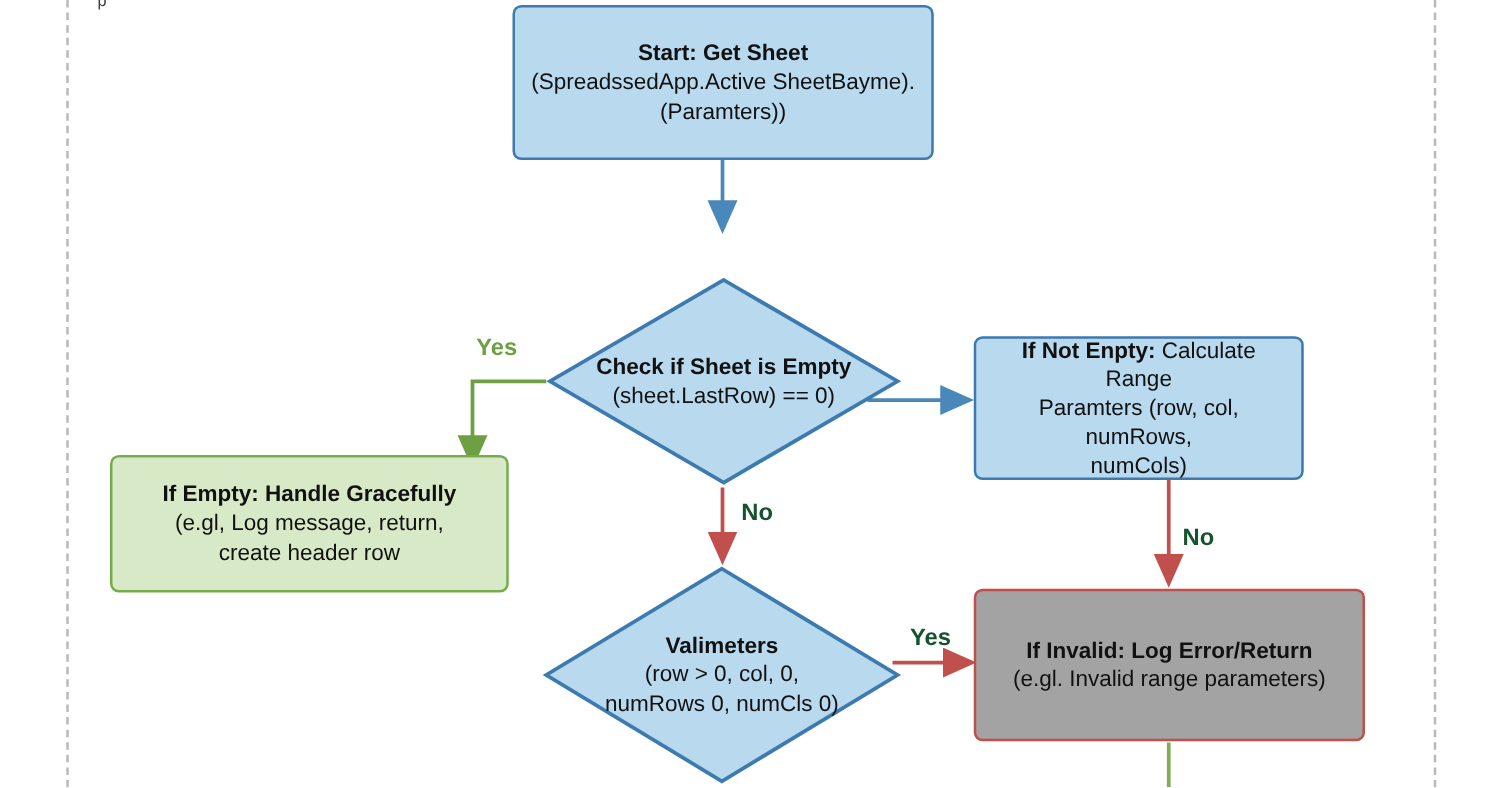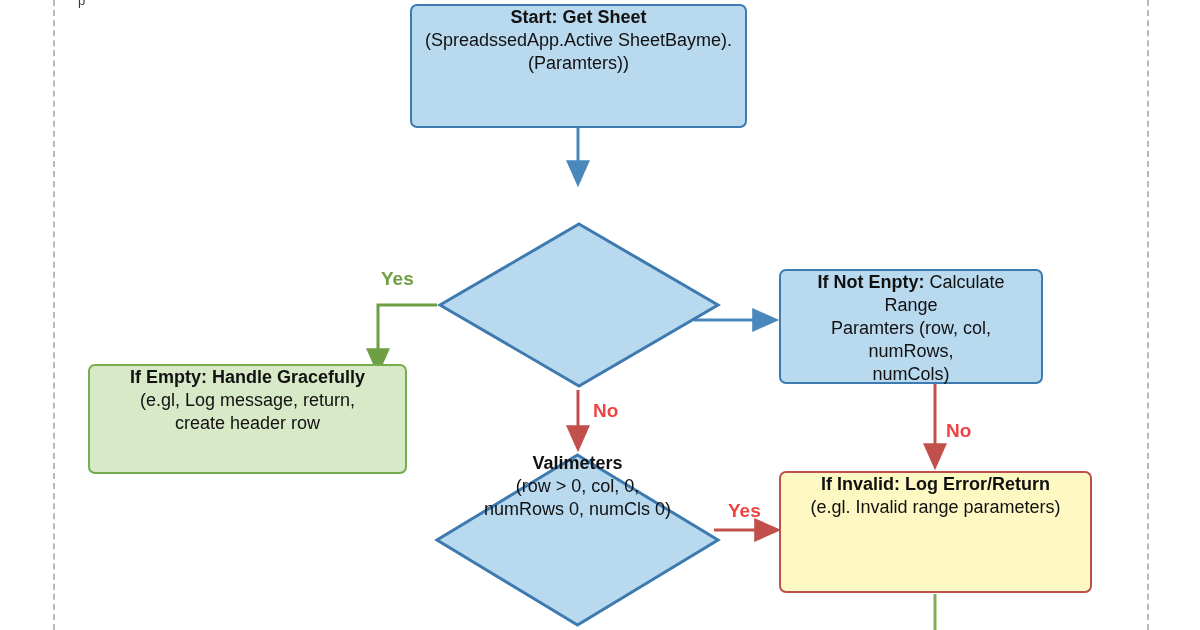--- a/index.html
+++ b/index.html
@@ -33,36 +33,37 @@
     border-left: 2px dashed #b9b9bd;
   }
   .guide.left  { left: 53px; }
   .guide.right { left: 1147px; }
 
   
   .node {
     position: absolute;
     box-sizing: border-box;
     display: flex;
+    align-items: center;
     justify-content: center;
     text-align: center;
     line-height: 1.28;
     color: #111111;
   }
 
   .rect {
     border-radius: 7px;
     border-width: 2px;
     border-style: solid;
   }
   .rect .inner { padding: 0 12px; }
 
   .rect.blue  { background: #b9d9ef; border-color: #3d7ab0; }
   .rect.green { background: #d8e9c7; border-color: #76ad4c; }
-  .rect.red   { background: #fef9c3; border-color: #be4f4c; }
+  .rect.red   { background: #a3a3a3; border-color: #be4f4c; }
 
   
   .diamond {
     background: transparent;
     border: 0;
   }
   .diamond .shape {
     position: absolute;
     left: 0; top: 0;
     width: 100%; height: 100%;
@@ -77,21 +78,21 @@
   .label-text .t-bold { font-weight: bold; }
 
   
   .edge-label {
     position: absolute;
     font-size: 19px;
     font-weight: bold;
     white-space: nowrap;
   }
   .edge-label.green { color: #6f9f43; }
-  .edge-label.red   { color: #ef4444; }
+  .edge-label.red   { color: #14532d; }
 
   .corner-mark {
     position: absolute;
     left: 78px;
     top: -7px;
     font-size: 13px;
     color: #3a3a3a;
     font-family: "Liberation Sans", sans-serif;
   }
 </style>
@@ -137,20 +138,24 @@
       <span class="t-bold">Start: Get Sheet</span><br>
       <span>(SpreadssedApp.Active SheetBayme).</span><br>
       <span>(Paramters))</span>
     </div>
   </div>
 
   <div class="node diamond" style="left:437px; top:221px; width:284px; height:168px;">
     <svg class="shape" viewBox="0 0 284 168" preserveAspectRatio="none">
       <polygon points="142,3 281,84 142,165 3,84" fill="#b9d9ef" stroke="#3d7ab0" stroke-width="3"></polygon>
     </svg>
+    <div class="inner label-text">
+      <span class="t-bold">Check if Sheet is Empty</span><br>
+      <span>(sheet.LastRow) == 0)</span>
+    </div>
   </div>
 
   <div class="node rect green" style="left:88px; top:364px; width:319px; height:110px;">
     <div class="inner label-text">
       <span class="t-bold">If Empty: Handle Gracefully</span><br>
       <span>(e.gl, Log message, return,</span><br>
       <span>create header row</span>
     </div>
   </div>
 

